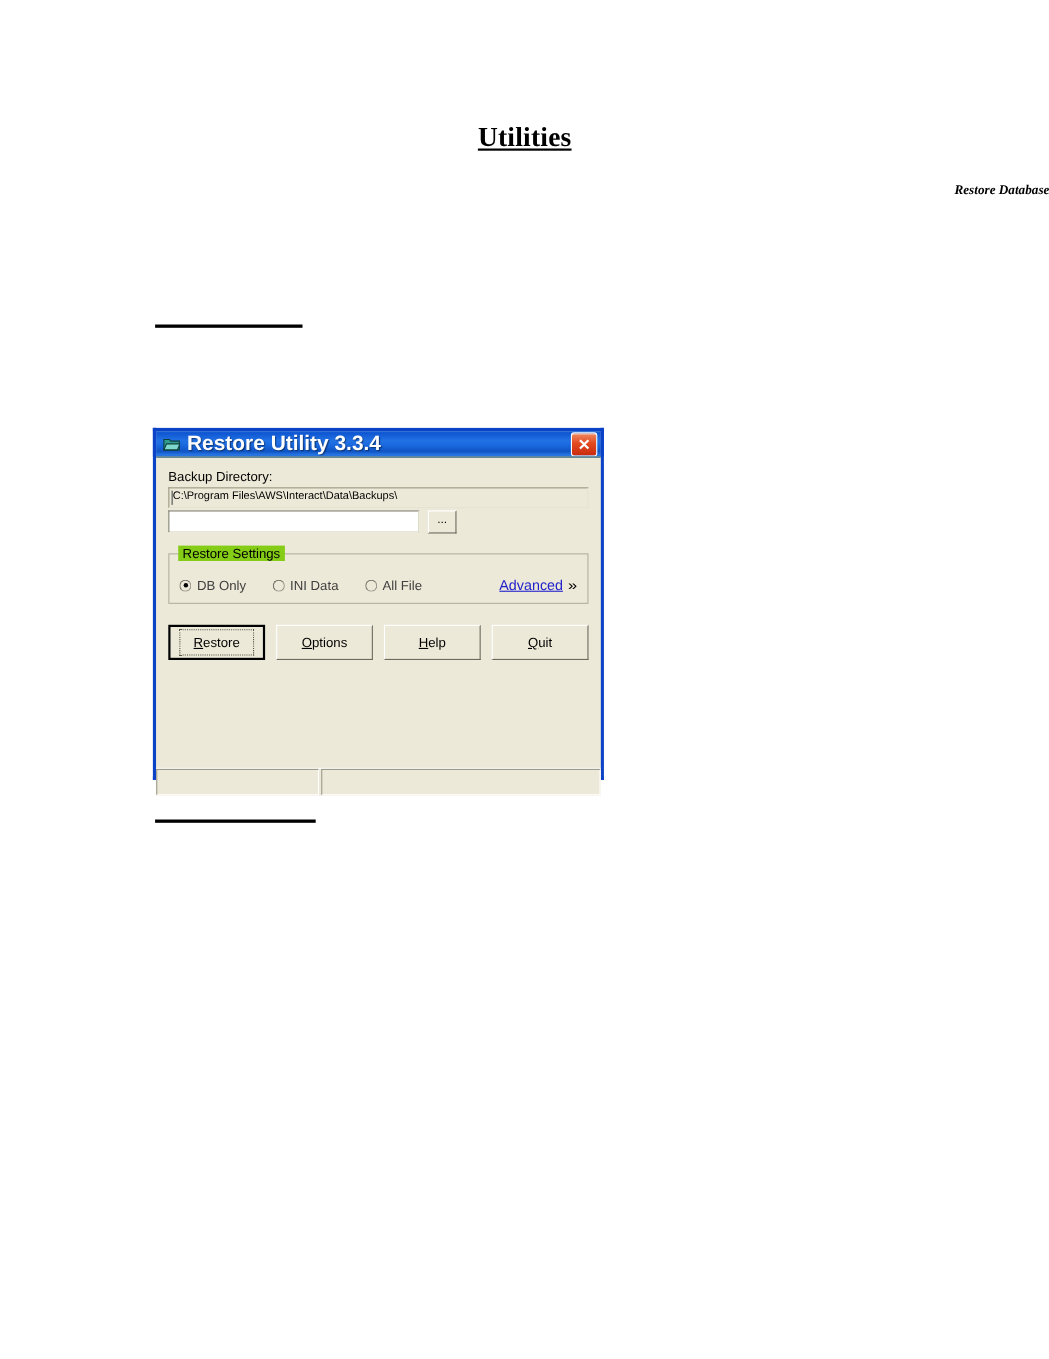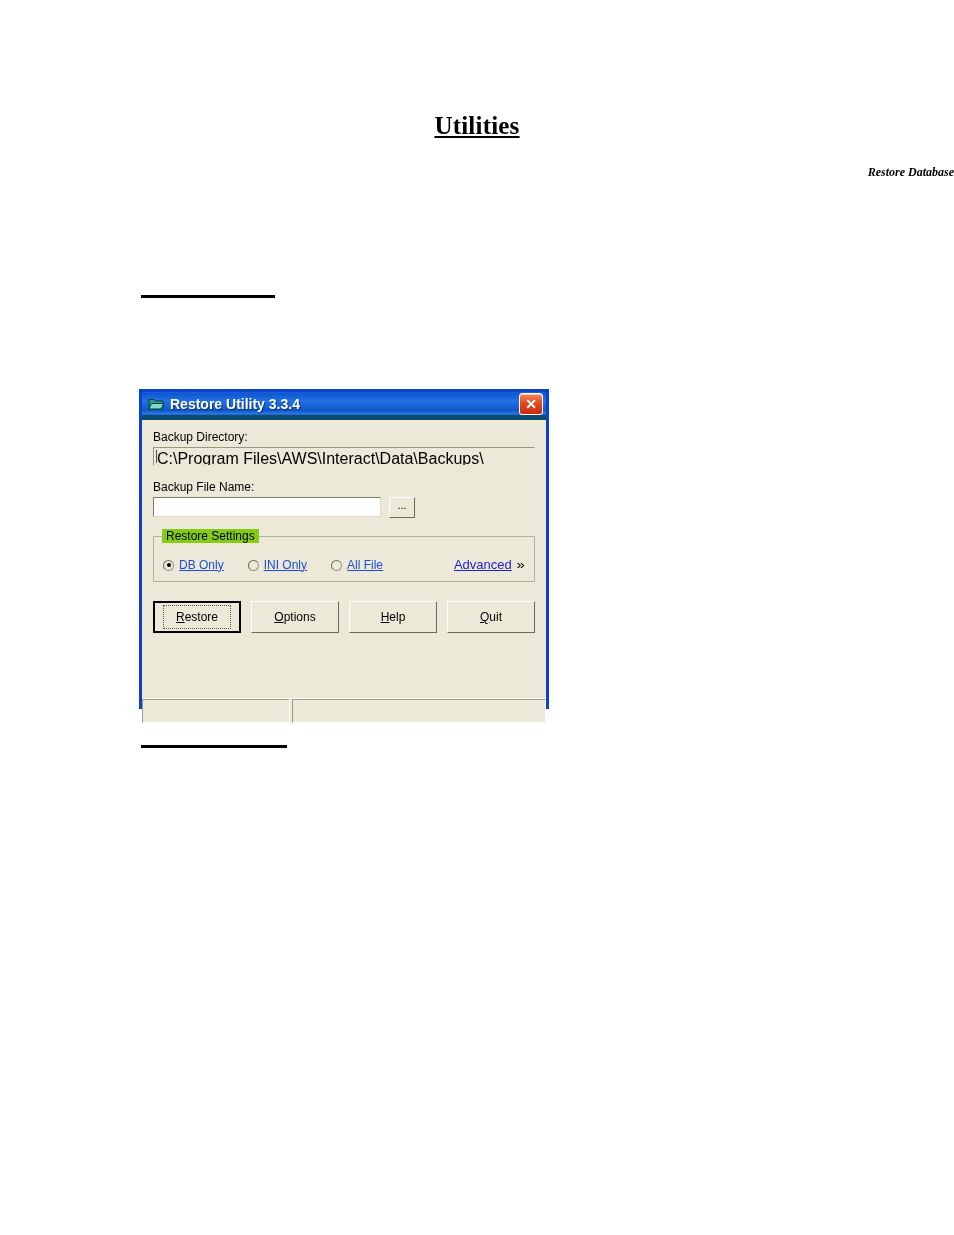--- a/index.html
+++ b/index.html
@@ -82,21 +82,21 @@
   .title-icon {
     width: 16px;
     height: 14px;
     margin-right: 6px;
     flex: 0 0 auto;
     display: block;
   }
   .title-text {
     color: #ffffff;
     font-family: "Liberation Sans", sans-serif;
-    font-size: 14px;
+    font-size: 19px;
     font-weight: bold;
     text-shadow: 1px 1px 1px rgba(0,0,0,.45);
     white-space: nowrap;
     flex: 1 1 auto;
     line-height: 1;
   }
   .close-btn {
     width: 22px;
     height: 20px;
     flex: 0 0 auto;
@@ -114,41 +114,41 @@
     cursor: pointer;
     box-shadow: inset 0 1px 0 rgba(255,255,255,.55);
   }
 
   .dlg-body {
     position: relative;
     height: 308px;
     background: #ece9d8;
     padding: 10px 11px 0 11px;
     box-sizing: border-box;
-    border-top: 5px solid #0c4a6e;
+    border-top: 1px solid #0c4a6e;
   }
 
   .field-label {
     font-family: "Liberation Sans", sans-serif;
     font-size: 12px;
     color: #000000;
     margin-bottom: 3px;
     line-height: 14px;
   }
 
   
   .dir-field {
     height: 19px;
     background: #ece9d8;
     border: 1px solid #9a9780;
     border-right-color: #e6e3d2;
     border-bottom-color: #e6e3d2;
     box-sizing: border-box;
     font-family: "Liberation Sans", sans-serif;
-    font-size: 16px;
+    font-size: 10px;
     color: #000000;
     padding: 2px 3px 0 3px;
     white-space: nowrap;
     overflow: hidden;
     position: relative;
   }
   .dir-field::before{
     content:"";
     position:absolute;
     left:2px; top:2px; bottom:2px;
@@ -249,24 +249,23 @@
     left: 2.5px;
     top: 2.5px;
     width: 4px;
     height: 4px;
     border-radius: 50%;
     background: #000000;
   }
   .radio-label {
     font-family: "Liberation Sans", sans-serif;
     font-size: 12px;
-    color: #1d4ed8;
+    color: #404040;
     white-space: nowrap;
     line-height: 13px;
-    text-decoration: underline;
   }
   .advanced-wrap {
     margin-left: auto;
     display: flex;
     align-items: center;
     gap: 5px;
     padding-right: 2px;
   }
   .advanced-link {
     font-family: "Liberation Sans", sans-serif;
@@ -364,39 +363,38 @@
     </svg>
     <span class="title-text">Restore Utility 3.3.4</span>
     <div class="close-btn">✕</div>
   </div>
 
   <div class="dlg-body">
 
     <div class="field-label">Backup Directory:</div>
     <div class="dir-field">C:\Program Files\AWS\Interact\Data\Backups\</div>
 
-    <div class="field-label" style="margin-top:14px;">Backup File Name:</div>
     <div class="row-filename">
       <input class="text-input" type="text" value="" style="">
       <div class="browse-btn">...</div>
     </div>
 
     <div class="groupbox">
       <div class="groupbox-legend">Restore Settings</div>
 
       <div class="radio-row">
 
         <div class="radio-opt checked">
           <span class="radio-mark"></span>
           <span class="radio-label">DB Only</span>
         </div>
 
         <div class="radio-opt">
           <span class="radio-mark"></span>
-          <span class="radio-label">INI Only</span>
+          <span class="radio-label">INI Data</span>
         </div>
 
         <div class="radio-opt">
           <span class="radio-mark"></span>
           <span class="radio-label">All File</span>
         </div>
 
         <div class="advanced-wrap">
           <span class="advanced-link">Advanced</span>
           <span class="chevron">»</span>

